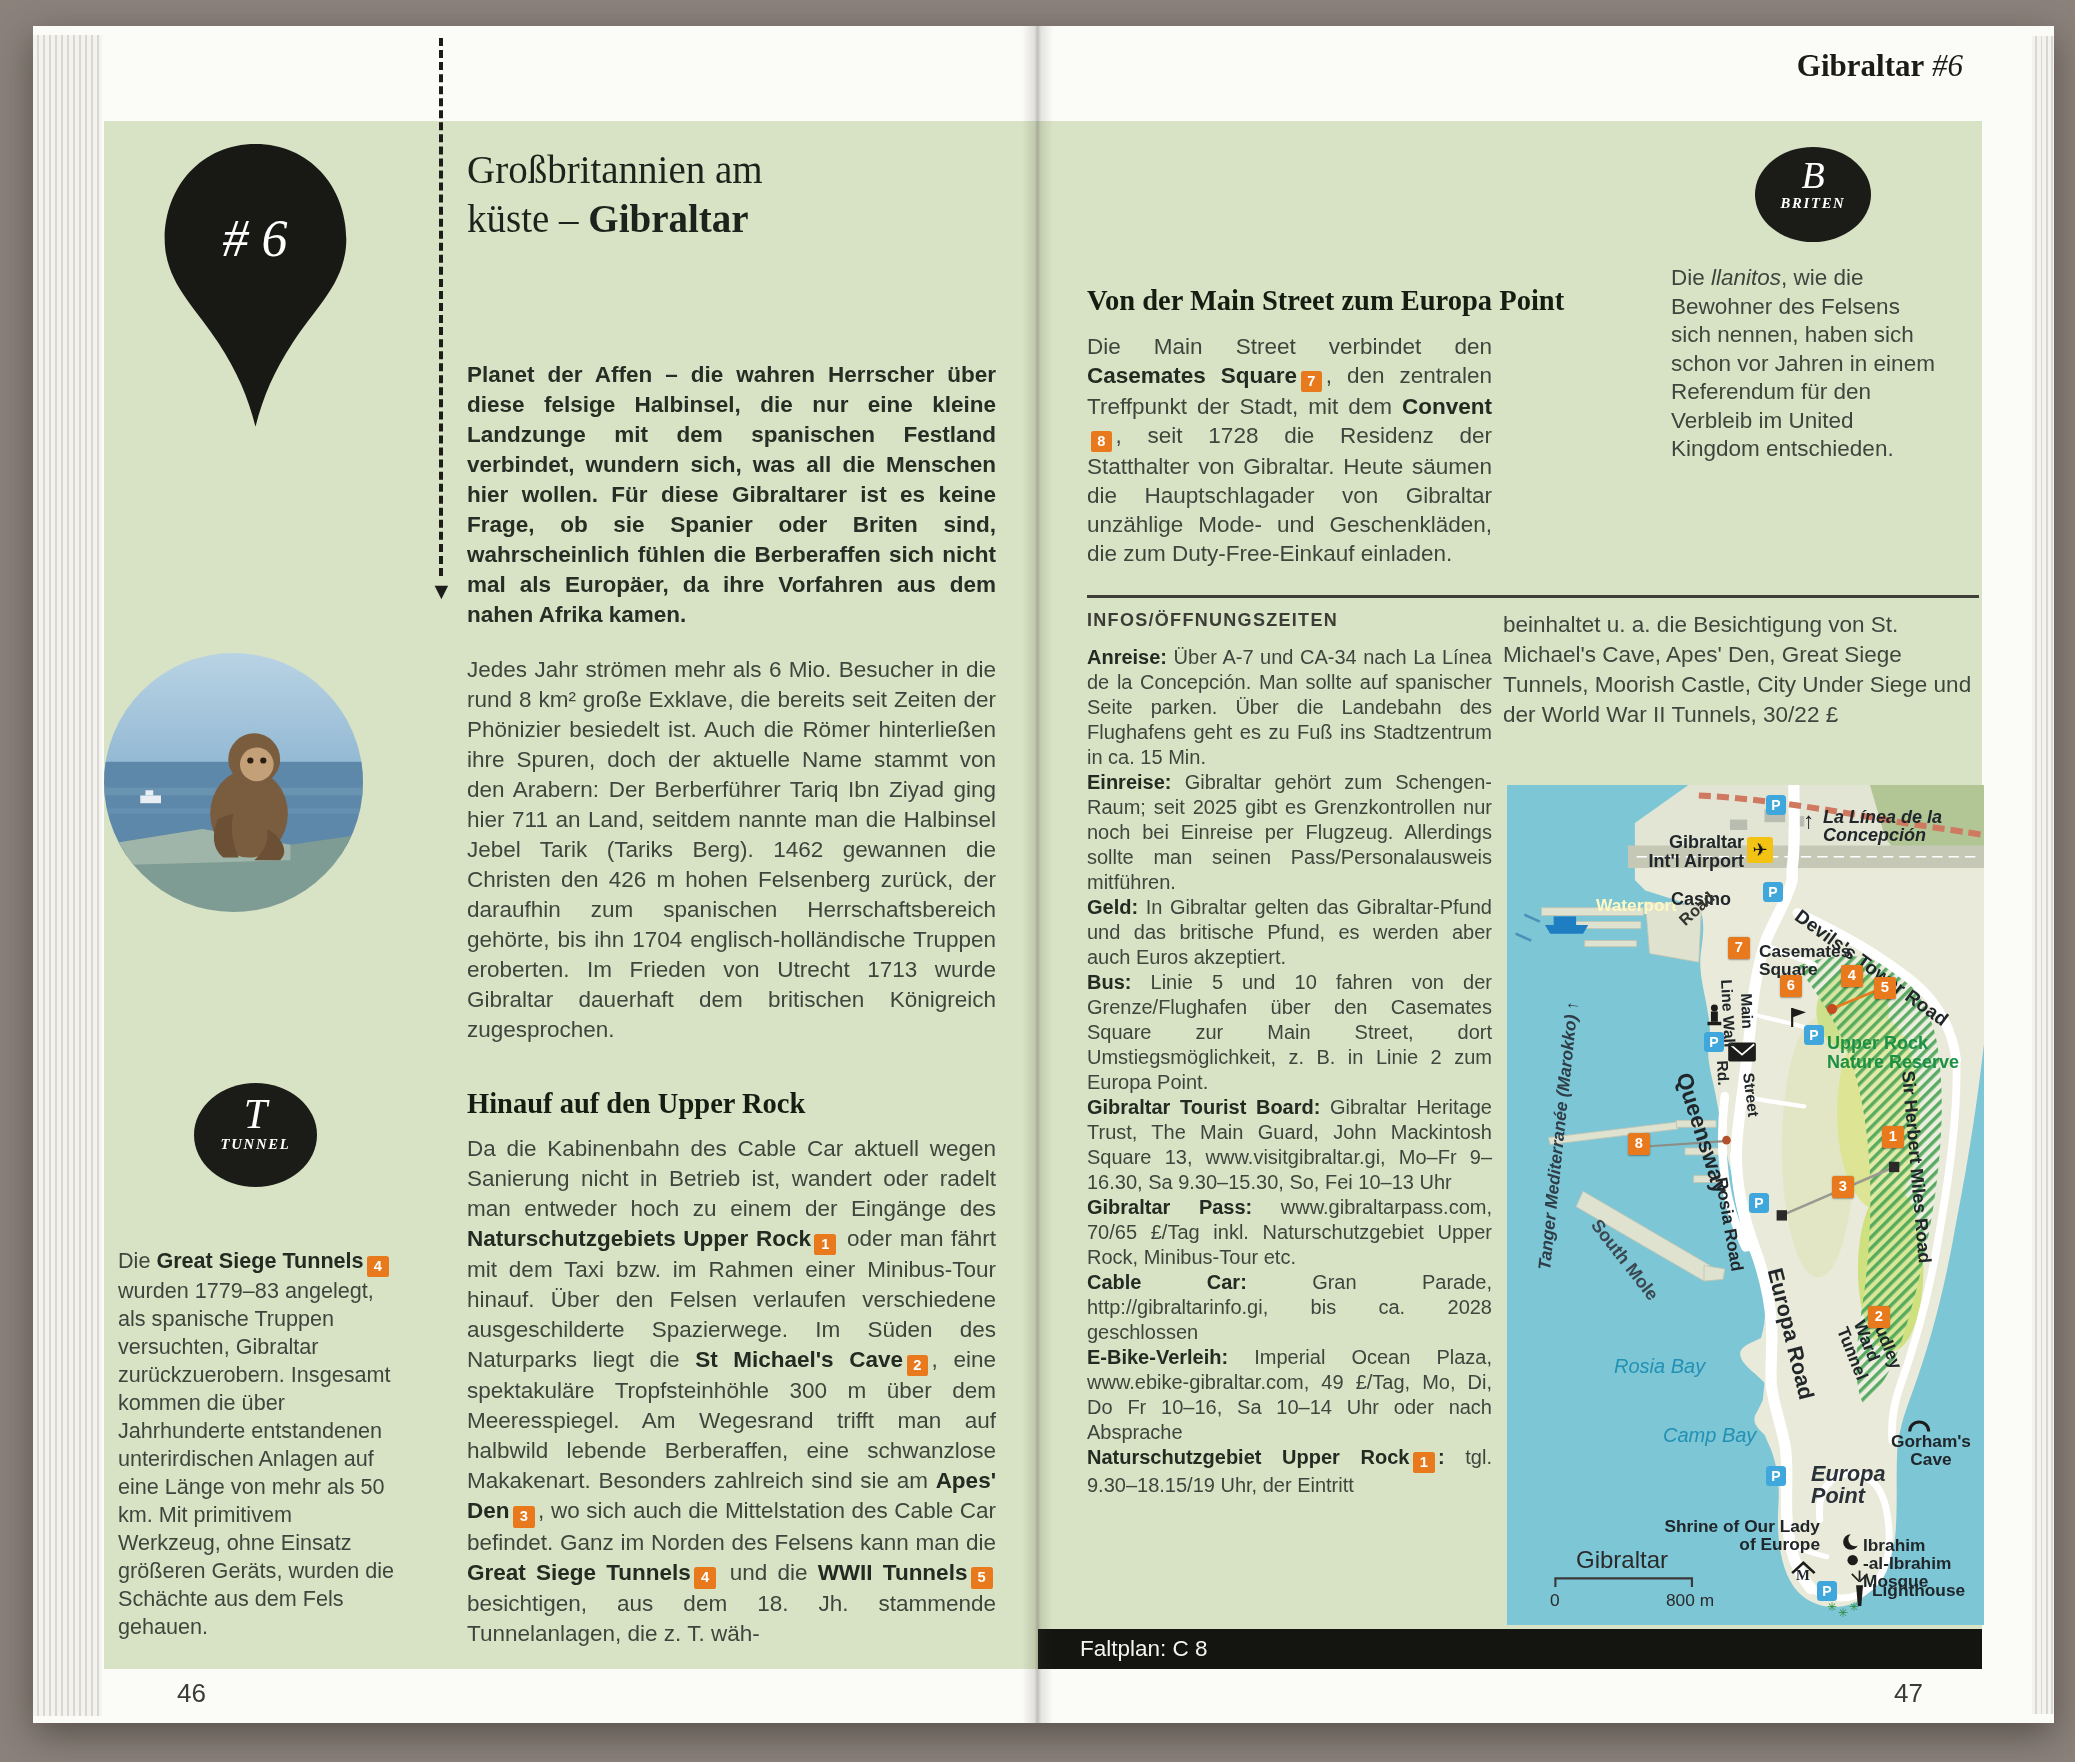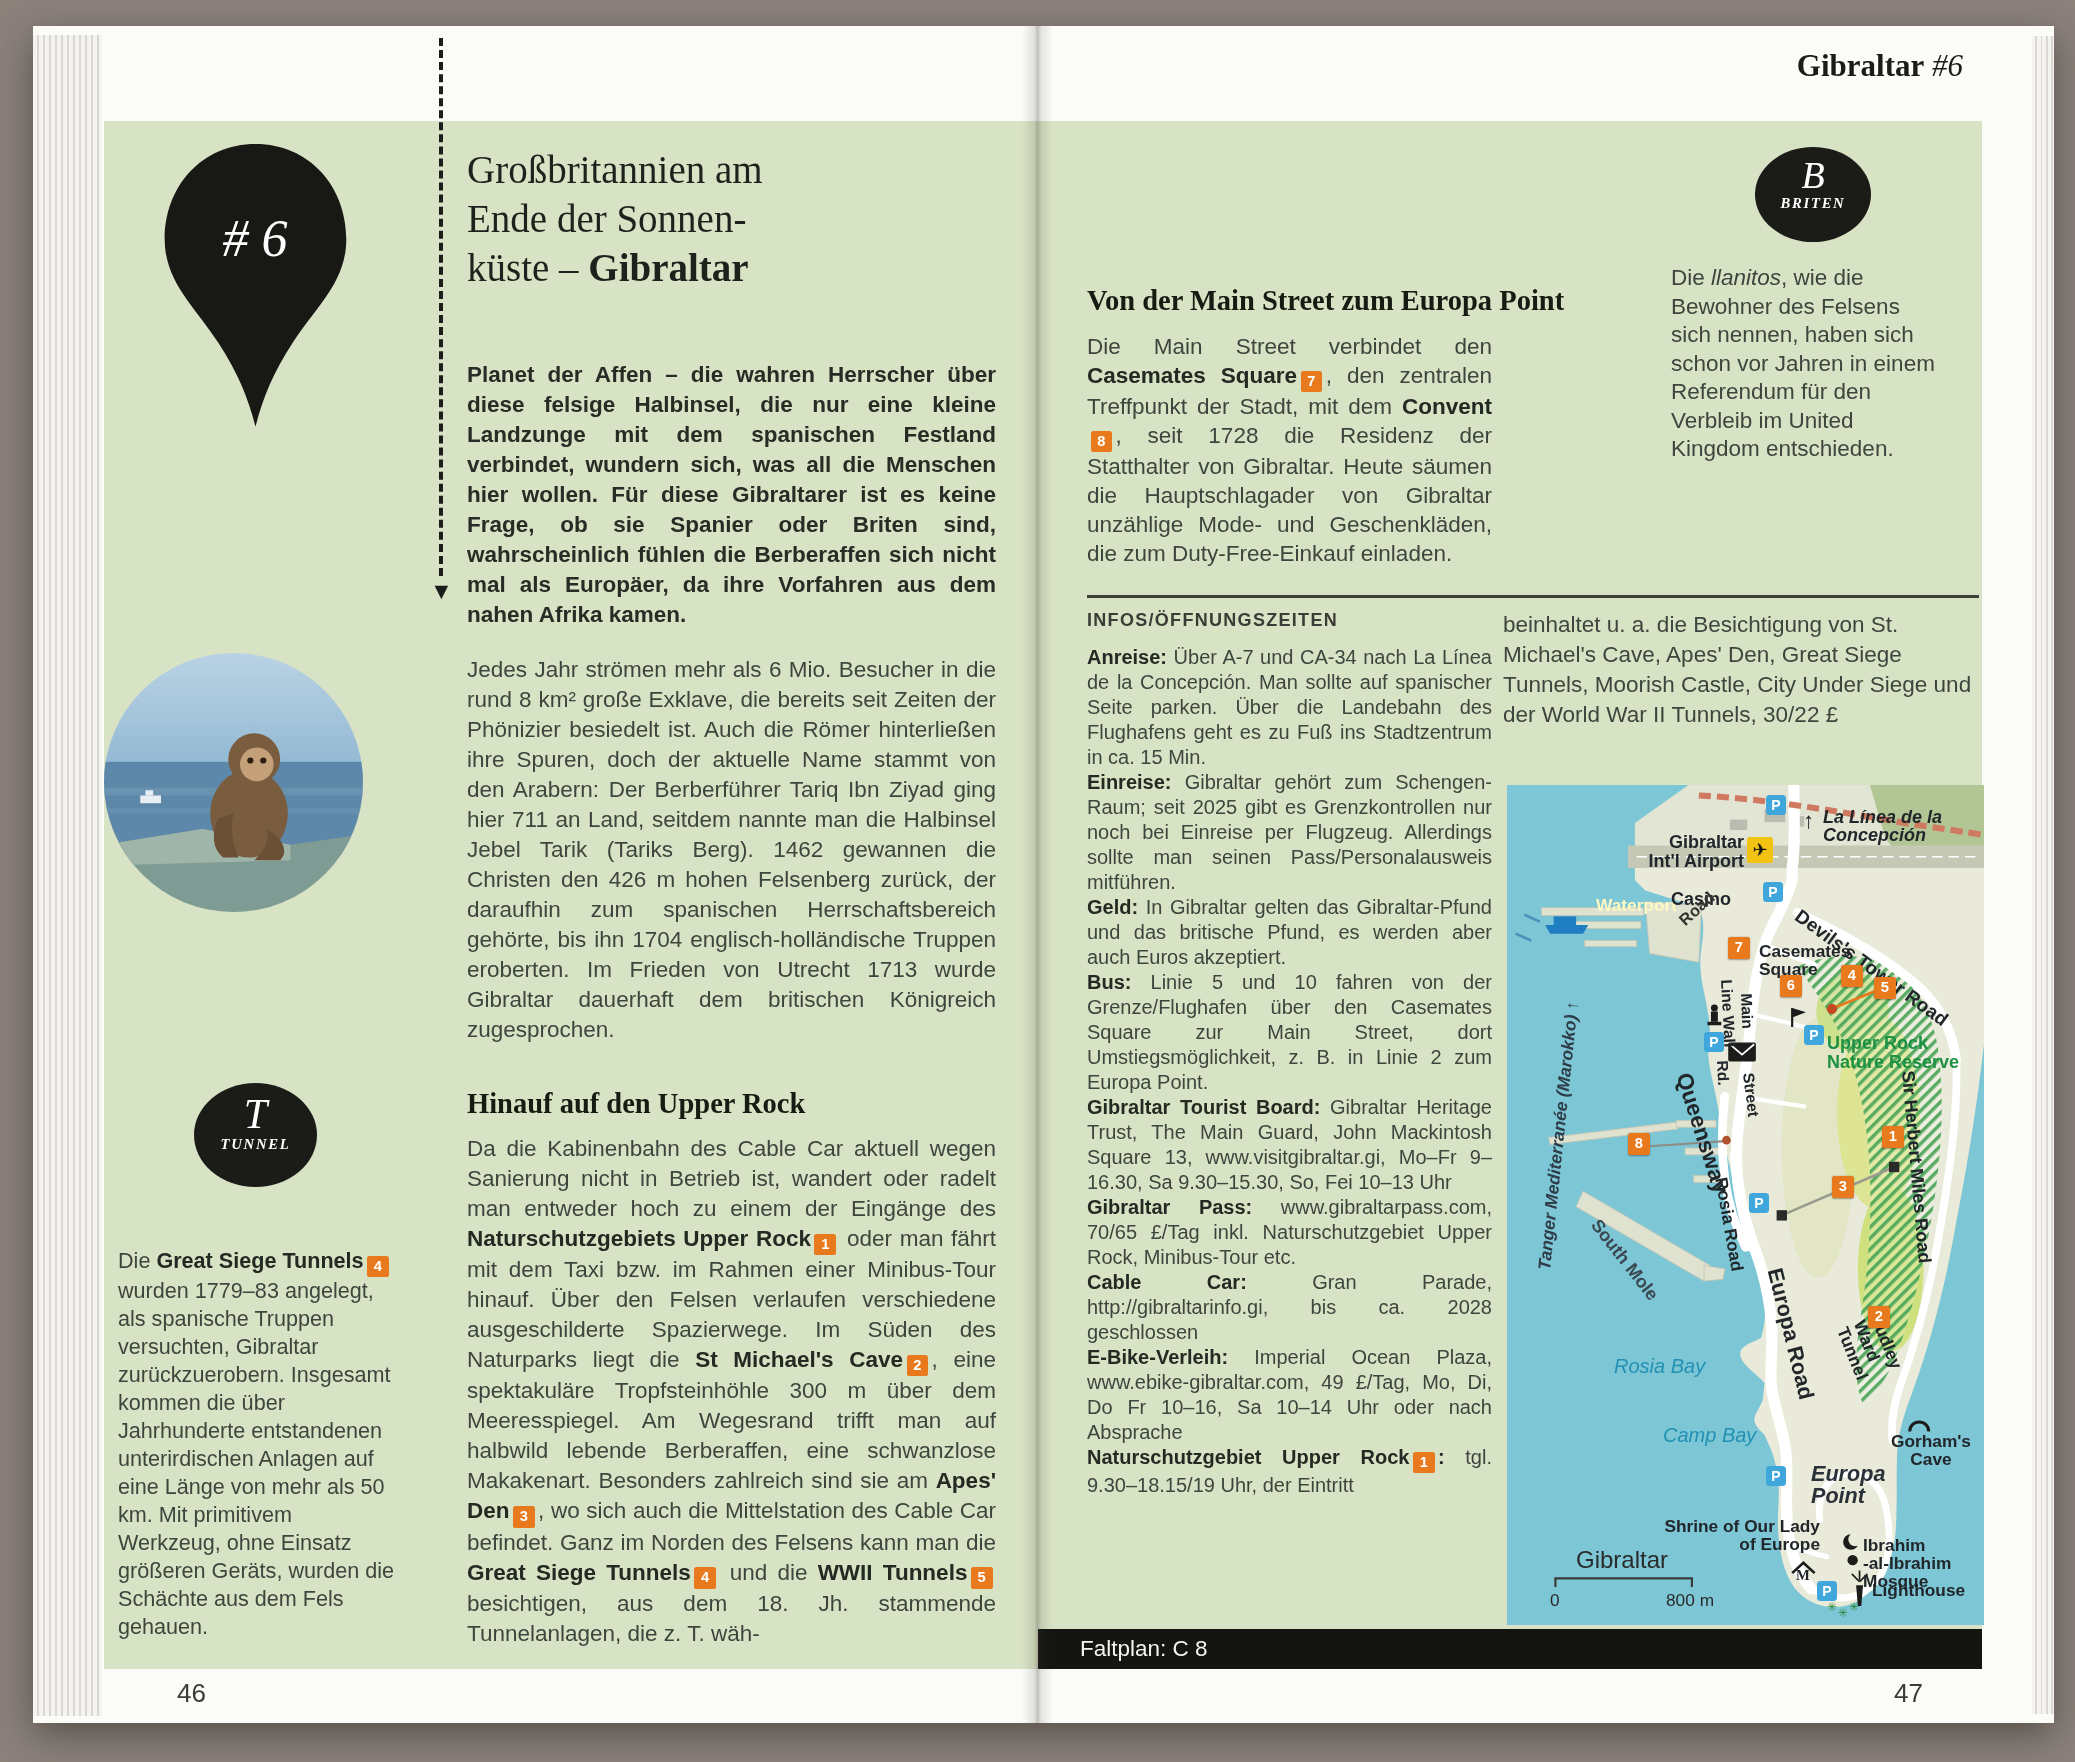--- a/index.html
+++ b/index.html
@@ -68,21 +68,20 @@
     <path d="M115,8 C53,8 10,57 10,118 C10,168 45,196 72,238 C94,272 106,300 115,335
              C124,300 136,272 158,238 C185,196 220,168 220,118 C220,57 177,8 115,8 Z" fill="#181815"></path>
   </svg>
   <div class="content serif" style="left:177px;top:209px;width:156px;text-align:center;font-style:italic;font-size:52px;color:#fff;"># 6</div>
 
   <div class="content dotline" style="left:439px;top:38px;width:0;height:538px;"></div>
   <div class="content" style="left:430px;top:578px;font-size:23px;color:#1c1c1a;">▼</div>
 
   <div class="content" style="left:467px;top:145px;width:545px;">
     <div class="title-line">Großbritannien am</div>
-    <div class="title-line">Ende der Sonnen-</div>
     <div class="title-line"><span>küste – </span><b>Gibraltar</b></div>
   </div>
 
   <div class="content intro-p" style="left:467px;top:360px;width:529px;">Planet der Affen – die wahren Herrscher über diese felsige Halbinsel, die nur eine kleine Landzunge mit dem spanischen Festland verbindet, wundern sich, was all die Menschen hier wollen. Für diese Gibraltarer ist es keine Frage, ob sie Spanier oder Briten sind, wahrscheinlich fühlen die Berberaffen sich nicht mal als Europäer, da ihre Vorfahren aus dem nahen Afrika kamen.</div>
 
   <div class="content body-p" style="left:467px;top:655px;width:529px;">Jedes Jahr strömen mehr als 6 Mio. Besucher in die rund 8 km² große Exklave, die bereits seit Zeiten der Phönizier besiedelt ist. Auch die Römer hinterließen ihre Spuren, doch der aktuelle Name stammt von den Arabern: Der Berberführer Tariq Ibn Ziyad ging hier 711 an Land, seitdem nannte man die Halbinsel Jebel Tarik (Tariks Berg). 1462 gewannen die Christen den 426 m hohen Felsenberg zurück, der daraufhin zum spanischen Herrschaftsbereich gehörte, bis ihn 1704 englisch-holländische Truppen eroberten. Im Frieden von Utrecht 1713 wurde Gibraltar dauerhaft dem britischen Königreich zugesprochen.</div>
 
   <div class="content h2" style="left:467px;top:1088px;">Hinauf auf den Upper Rock</div>
 
   <div class="content body-p" style="left:467px;top:1134px;width:529px;"><span>Da die Kabinenbahn des Cable Car aktuell wegen Sanierung nicht in Betrieb ist, wandert oder radelt man entweder hoch zu einem der Eingänge des </span><span class="bseg">Naturschutzgebiets Upper Rock</span><span class="mk">1</span><span> oder man fährt mit dem Taxi bzw. im Rahmen einer Minibus-Tour hinauf. Über den Felsen verlaufen verschiedene ausgeschilderte Spazierwege. Im Süden des Naturparks liegt die </span><span class="bseg">St Michael's Cave</span><span class="mk">2</span><span>, eine spektakuläre Tropfsteinhöhle 300 m über dem Meeresspiegel. Am Wegesrand trifft man auf halbwild lebende Berberaffen, eine schwanzlose Makakenart. Besonders zahlreich sind sie am </span><span class="bseg">Apes' Den</span><span class="mk">3</span><span>, wo sich auch die Mittelstation des Cable Car befindet. Ganz im Norden des Felsens kann man die </span><span class="bseg">Great Siege Tunnels</span><span class="mk">4</span><span> und die </span><span class="bseg">WWII Tunnels</span><span class="mk">5</span><span> besichtigen, aus dem 18. Jh. stammende Tunnelanlagen, die z. T. wäh-</span></div>

